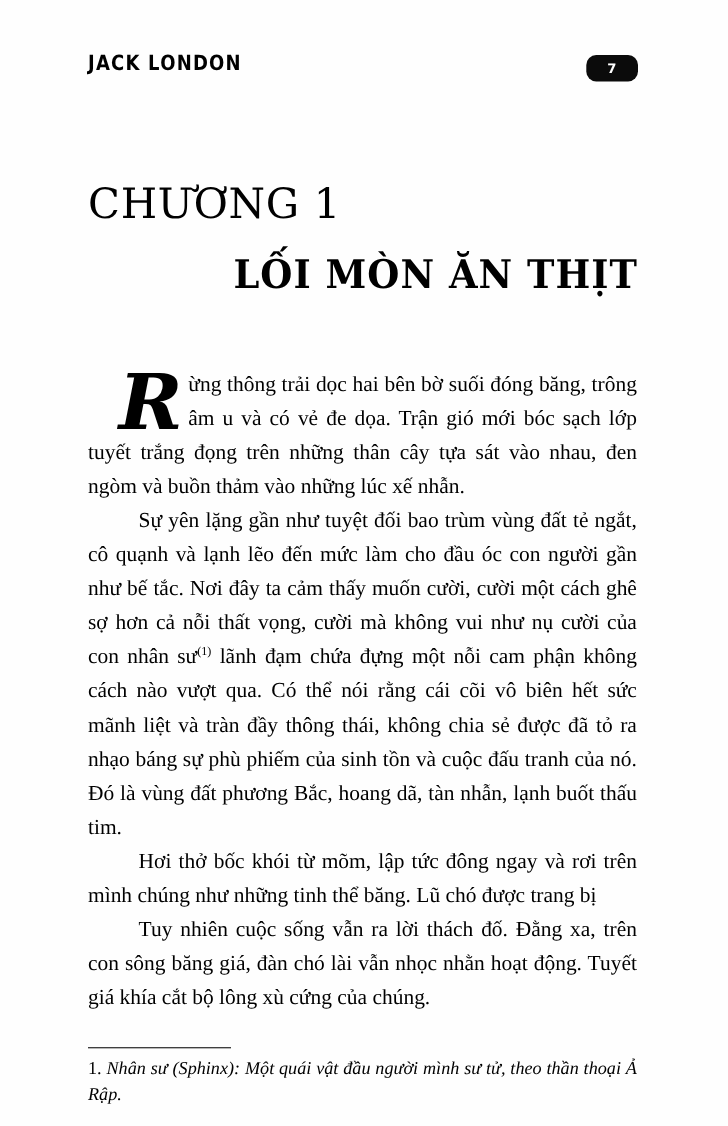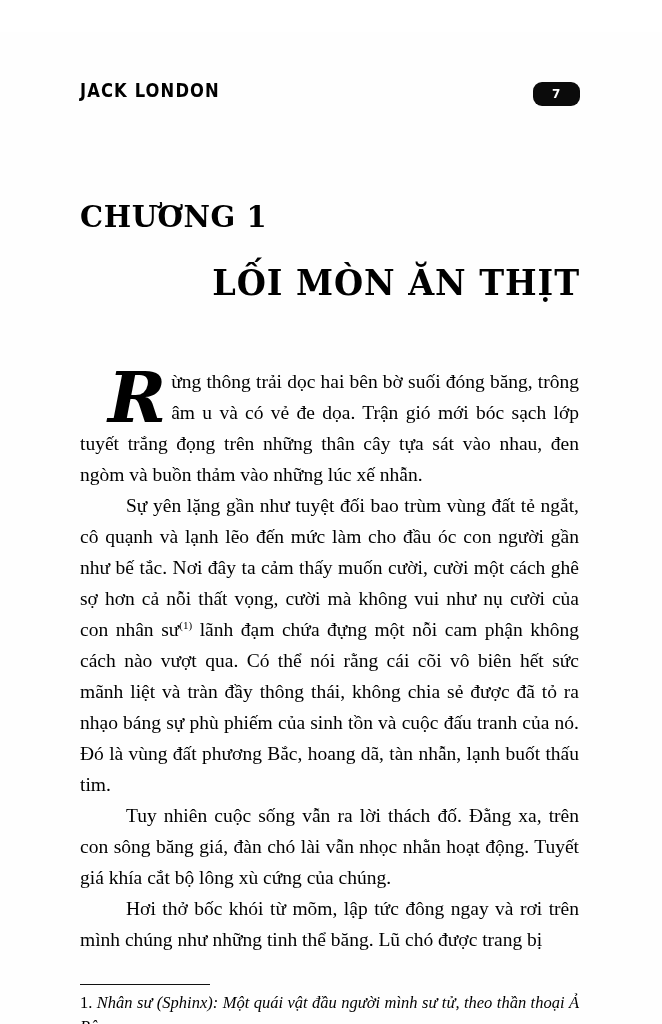--- a/index.html
+++ b/index.html
@@ -13,21 +13,20 @@
     position: relative;
     overflow: hidden;
     font-family: "Liberation Serif", "DejaVu Serif", serif;
     color: #000000;
   }
 
   .page {
     position: absolute;
     inset: 0;
     background: #fefefe;
-    margin-top: 32px;
   }
 
   
   .running-head {
     position: absolute;
     left: 80px;
     top: 46px;
     width: 500px;
     height: 32px;
   }
@@ -61,22 +60,22 @@
     justify-content: center;
     letter-spacing: 0.5px;
   }
 
   
   .chapter-label {
     position: absolute;
     left: 80px;
     top: 168px;
     font-family: "DejaVu Serif", "Liberation Serif", serif;
-    font-weight: 700;
-    font-size: 29px;
+    font-weight: 400;
+    font-size: 38px;
     line-height: 34px;
     letter-spacing: 0.6px;
     white-space: nowrap;
   }
   .chapter-title {
     position: absolute;
     left: 0;
     right: 82px;
     top: 228px;
     text-align: right;
@@ -171,23 +170,23 @@
   <div class="chapter-title">LỐI MÒN ĂN THỊT</div>
 
   <div class="body-block">
 
     <p class="body-para first">
       <span class="dropcap">R</span><span>ừng thông trải dọc hai bên bờ suối đóng băng, trông âm u và có vẻ đe dọa. Trận gió mới bóc sạch lớp tuyết trắng đọng trên những thân cây tựa sát vào nhau, đen ngòm và buồn thảm vào những lúc xế nhẫn.</span>
     </p>
 
     <p class="body-para"><span>Sự yên lặng gần như tuyệt đối bao trùm vùng đất tẻ ngắt, cô quạnh và lạnh lẽo đến mức làm cho đầu óc con người gần như bế tắc. Nơi đây ta cảm thấy muốn cười, cười một cách ghê sợ hơn cả nỗi thất vọng, cười mà không vui như nụ cười của con nhân sư</span><span class="footnote-ref">(1)</span><span> lãnh đạm chứa đựng một nỗi cam phận không cách nào vượt qua. Có thể nói rằng cái cõi vô biên hết sức mãnh liệt và tràn đầy thông thái, không chia sẻ được đã tỏ ra nhạo báng sự phù phiếm của sinh tồn và cuộc đấu tranh của nó. Đó là vùng đất phương Bắc, hoang dã, tàn nhẫn, lạnh buốt thấu tim.</span></p>
 
+    <p class="body-para">Hơi thở bốc khói từ mõm, lập tức đông ngay và rơi trên mình chúng như những tinh thể băng. Lũ chó được trang bị</p>
+
     <p class="body-para">Tuy nhiên cuộc sống vẫn ra lời thách đố. Đằng xa, trên con sông băng giá, đàn chó lài vẫn nhọc nhằn hoạt động. Tuyết giá khía cắt bộ lông xù cứng của chúng.</p>
-
-    <p class="body-para">Hơi thở bốc khói từ mõm, lập tức đông ngay và rơi trên mình chúng như những tinh thể băng. Lũ chó được trang bị</p>
 
   </div>
 
   <div class="footnote-area">
     <div class="footnote-rule"></div>
     <p class="footnote-text"><span class="footnote-num">1.</span><span> Nhân sư (Sphinx): Một quái vật đầu người mình sư tử, theo thần thoại Ả Rập.</span></p>
   </div>
 
 </div>
 

